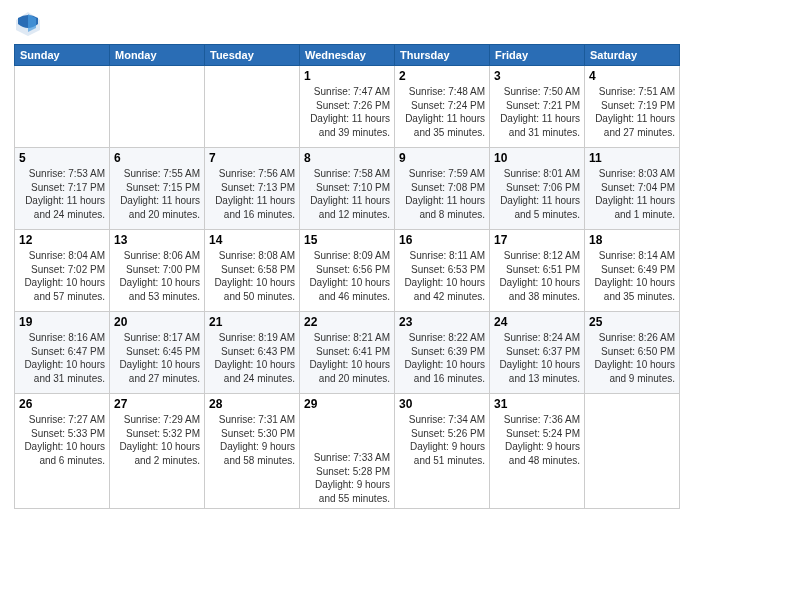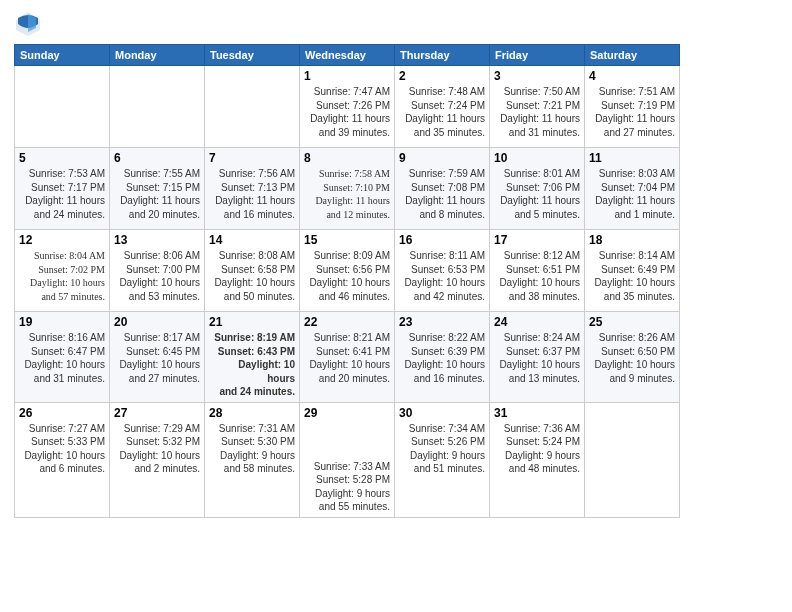--- a/index.html
+++ b/index.html
@@ -187,21 +187,21 @@
           </td>
           <td>
             <span class="day-num">7</span>
             <div class="day-info" style="white-space: pre-line;">Sunrise: 7:56 AM
 Sunset: 7:13 PM
 Daylight: 11 hours
 and 16 minutes.</div>
           </td>
           <td>
             <span class="day-num">8</span>
-            <div class="day-info" style="white-space: pre-line; font-family: Liberation Serif, serif;">Sunrise: 7:58 AM
+            <div class="day-info" style="white-space: pre-line;">Sunrise: 7:58 AM
 Sunset: 7:10 PM
 Daylight: 11 hours
 and 12 minutes.</div>
           </td>
           <td>
             <span class="day-num">9</span>
             <div class="day-info" style="white-space: pre-line;">Sunrise: 7:59 AM
 Sunset: 7:08 PM
 Daylight: 11 hours
 and 8 minutes.</div>
@@ -217,21 +217,21 @@
             <span class="day-num">11</span>
             <div class="day-info" style="white-space: pre-line;">Sunrise: 8:03 AM
 Sunset: 7:04 PM
 Daylight: 11 hours
 and 1 minute.</div>
           </td>
         </tr>
         <tr>
           <td>
             <span class="day-num">12</span>
-            <div class="day-info" style="white-space: pre-line; font-family: Liberation Serif, serif;">Sunrise: 8:04 AM
+            <div class="day-info" style="white-space: pre-line;">Sunrise: 8:04 AM
 Sunset: 7:02 PM
 Daylight: 10 hours
 and 57 minutes.</div>
           </td>
           <td>
             <span class="day-num">13</span>
             <div class="day-info" style="white-space: pre-line;">Sunrise: 8:06 AM
 Sunset: 7:00 PM
 Daylight: 10 hours
 and 53 minutes.</div>
@@ -282,21 +282,21 @@
           </td>
           <td>
             <span class="day-num">20</span>
             <div class="day-info" style="white-space: pre-line;">Sunrise: 8:17 AM
 Sunset: 6:45 PM
 Daylight: 10 hours
 and 27 minutes.</div>
           </td>
           <td>
             <span class="day-num">21</span>
-            <div class="day-info" style="white-space: pre-line; font-weight: bold;">Sunrise: 8:19 AM
+            <div class="day-info" style="white-space: pre-line;">Sunrise: 8:19 AM
 Sunset: 6:43 PM
 Daylight: 10 hours
 and 24 minutes.</div>
           </td>
           <td>
             <span class="day-num">22</span>
             <div class="day-info" style="white-space: pre-line;">Sunrise: 8:21 AM
 Sunset: 6:41 PM
 Daylight: 10 hours
 and 20 minutes.</div>

